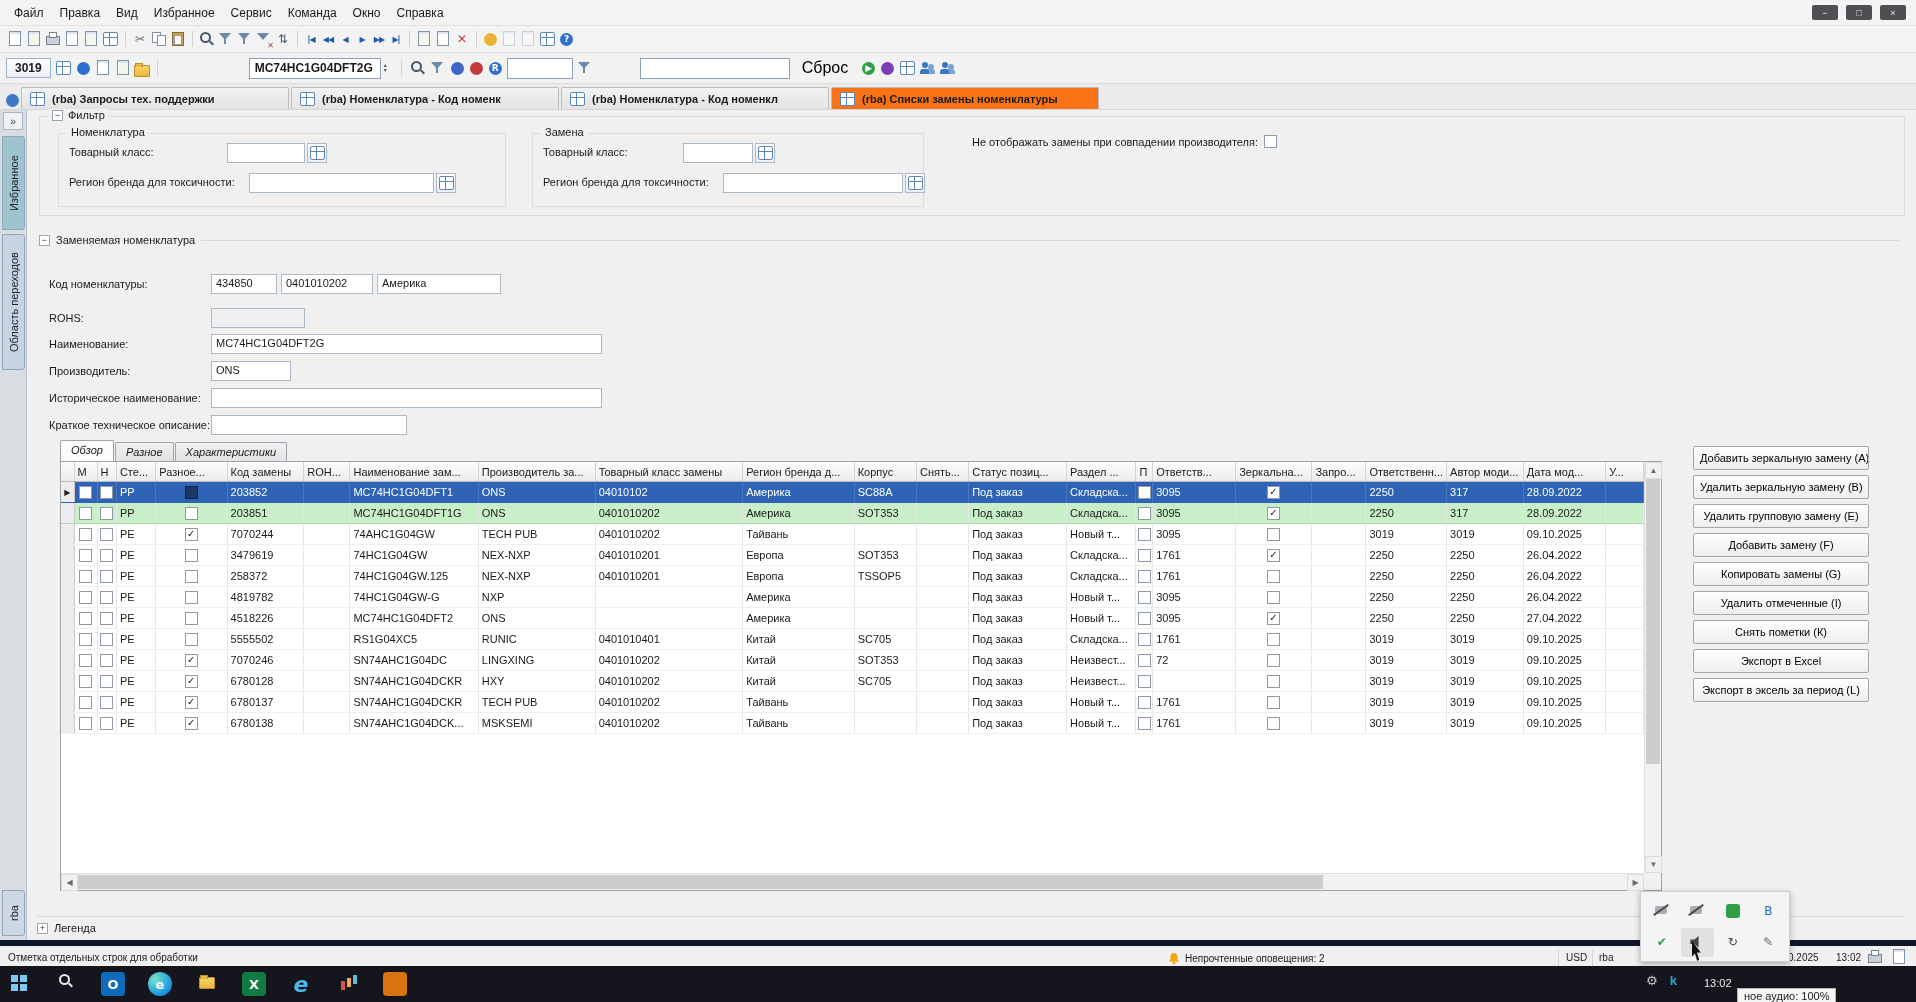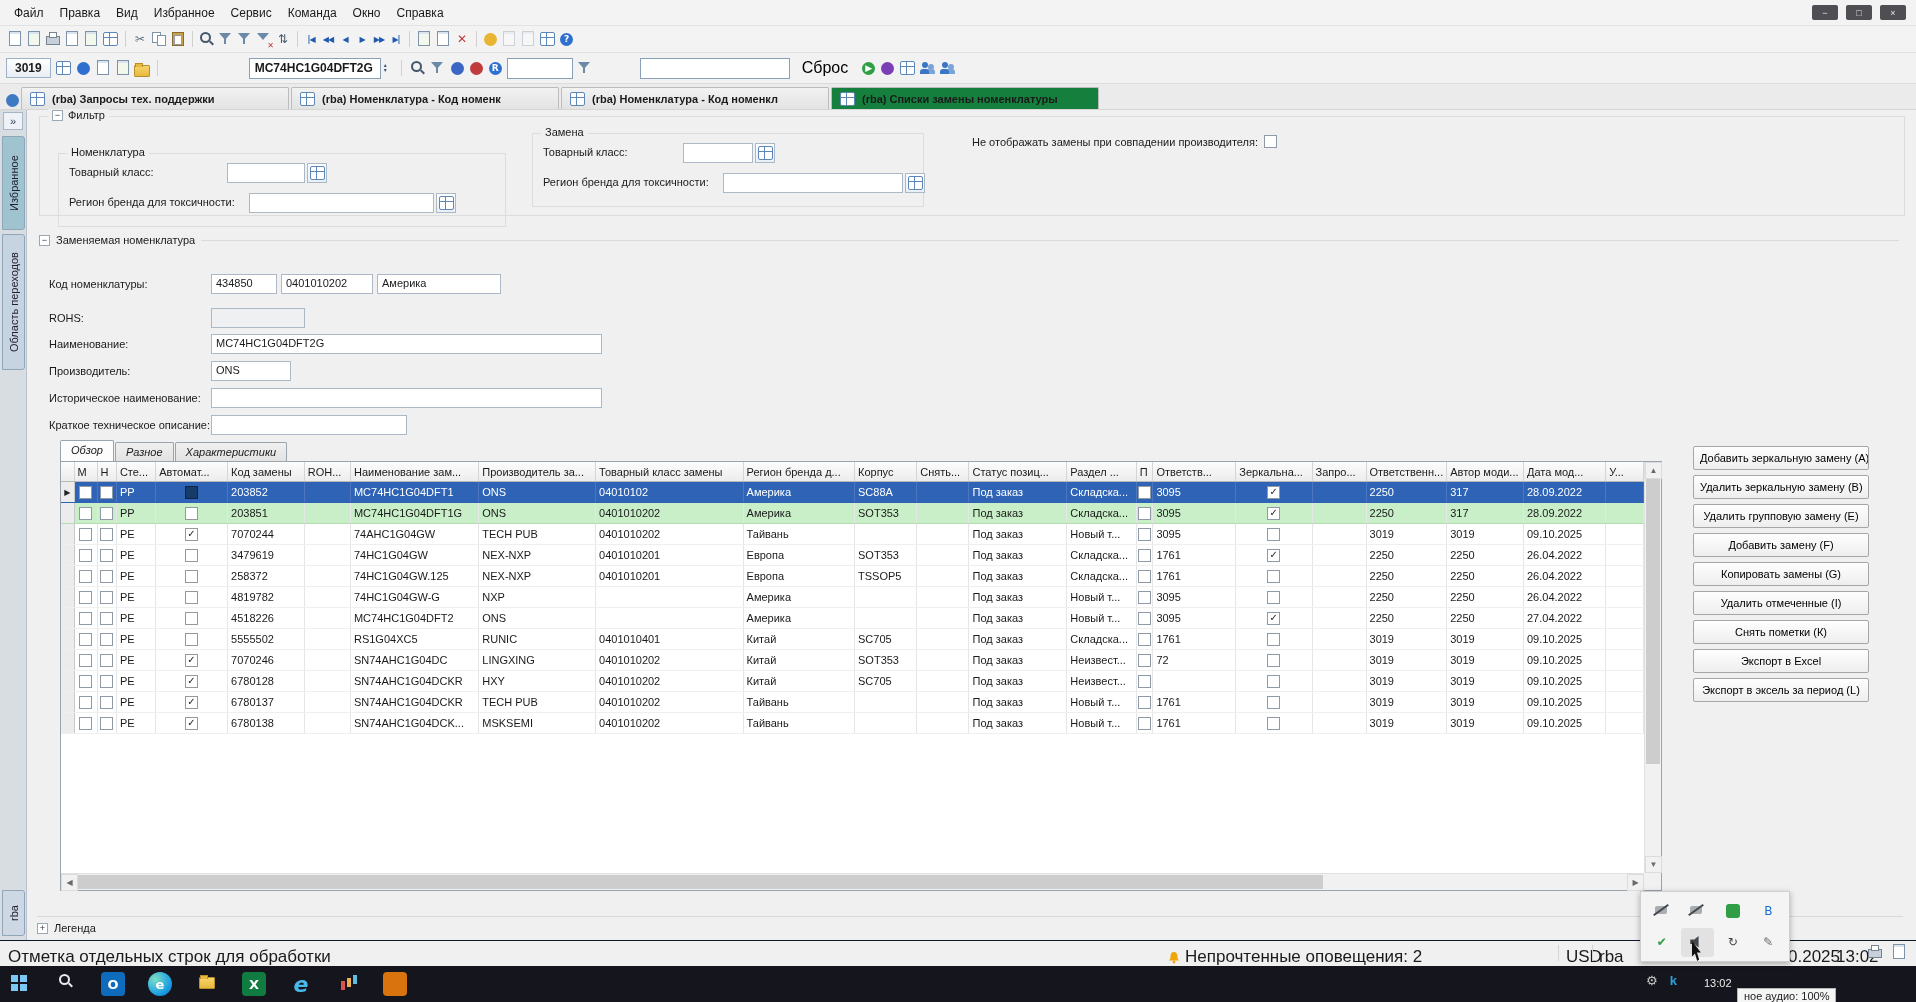--- a/index.html
+++ b/index.html
@@ -15,21 +15,21 @@
   #toolbar1{position:absolute;left:0;top:26px;width:100%;height:27px;background:#f3f3f3;
     border-bottom:1px solid #e0e0e0;display:flex;align-items:center;padding:0 6px;box-sizing:border-box;gap:1px;}
   #toolbar2{position:absolute;left:0;top:53px;width:100%;height:31px;background:#f2f2f2;
     border-bottom:1px solid #dcdcdc;display:flex;align-items:center;padding:0 6px;box-sizing:border-box;gap:3px;}
   #tabrow{position:absolute;left:0;top:84px;width:100%;height:26px;background:#ebebeb;
     border-bottom:1px solid #d5d5d5;display:flex;align-items:flex-end;padding:0 4px;box-sizing:border-box;}
   .tabrow-lead{margin:0 8px 3px 2px;}
   .dtab{height:22px;width:268px;display:flex;align-items:center;gap:5px;padding:0 6px;margin-right:2px;
     border:1px solid #bcbcbc;border-bottom:none;border-radius:2px 2px 0 0;box-sizing:border-box;
     background:linear-gradient(#f2f2f2,#e3e3e3);font-size:11px;overflow:hidden;}
-  .dtab.active{background:#15803d;}
+  .dtab.active{background:#f97316;}
   .dtab-label{white-space:nowrap;overflow:hidden;}
   
   .ic{display:inline-flex;align-items:center;justify-content:center;width:18px;height:18px;flex:none;
     font-family:"DejaVu Sans",sans-serif;position:relative;border-radius:2px;}
   .ic.dis{opacity:.35;}
   .ic-glyph{font-size:12px;color:var(--c,#4a5a68);}
   .ic-nav{width:auto;min-width:14px;padding:0 1px;color:#2059b0;font-size:8px;font-weight:bold;
     letter-spacing:-1px;white-space:nowrap;}
   .ic-page::before{content:"";position:absolute;left:3px;top:1px;width:10px;height:13px;background:#fff;
     border:1px solid #7e93a8;box-shadow:inset 0 2px 0 #d9e4f0;}
@@ -132,22 +132,22 @@
   #hthumb{position:absolute;left:17px;top:1px;height:14px;width:1245px;background:#cdcdcd;}
   #sb-corner{position:absolute;right:0;bottom:0;width:17px;height:17px;background:#f1f1f1;}
   
   #actions{position:absolute;left:1666px;top:336px;width:176px;display:flex;flex-direction:column;gap:5px;}
   .abtn{width:176px;height:24px;border:1px solid #a6a6a6;background:linear-gradient(#fefefe,#eeeeee);
     font-size:11px;font-family:inherit;border-radius:2px;white-space:nowrap;overflow:hidden;}
   
   #legend{position:absolute;left:10px;top:806px;width:1866px;border-top:1px solid #d8d8d8;padding-top:5px;
     display:flex;align-items:center;gap:6px;font-size:11px;}
   
-  #statusbar{position:absolute;left:0;top:940px;width:100%;height:26px;background:#f0f0f0;border-top:1px solid #0f172a;
-    box-sizing:border-box;font-size:17px;}
+  #statusbar{position:absolute;left:0;top:940px;width:100%;height:26px;background:#f0f0f0;border-top:6px solid #0f172a;
+    box-sizing:border-box;font-size:10px;}
   #statusbar .sbit{position:absolute;top:6px;white-space:nowrap;}
   .ssep{position:absolute;top:4px;width:1px;height:16px;background:#d5d5d5;}
   
   #taskbar{position:absolute;left:0;top:966px;width:100%;height:36px;background:#15151d;display:flex;
     align-items:center;padding-left:6px;box-sizing:border-box;gap:21px;}
   .task-slot{width:26px;display:flex;justify-content:center;flex:none;}
   #tray-icons{position:absolute;left:1646px;top:7px;display:flex;gap:12px;align-items:center;}
   #task-clock{position:absolute;left:1704px;top:11px;color:#ececec;font-size:11px;}
   
   #flyout{position:absolute;left:1640px;top:891px;width:150px;height:71px;background:#f4f4f4;border:1px solid #cfcfcf;
@@ -287,21 +287,21 @@
     <span class="vtab vtabb">rba</span>
   </div>
 
   <div id="content">
 
     <div class="fbox" style="left:12px;top:6px;width:1866px;height:100px;">
       <span class="grouplbl">
         <span class="exp">−</span>
         <span>Фильтр</span>
       </span>
-      <div class="fbox" style="left:18px;top:16px;width:448px;height:74px;margin-top:20px;">
+      <div class="fbox" style="left:18px;top:16px;width:448px;height:74px;">
         <span class="grouplbl">Номенклатура</span>
         <span class="flabel" style="left:10px;top:12px;">Товарный класс:</span>
         <span class="inp" style="left:168px;top:9px;width:78px;"></span>
         <span class="lk" style="left:248px;top:9px;">
             <span class="ic ic-grid"></span>
           </span>
         <span class="flabel" style="left:10px;top:42px;">Регион бренда для токсичности:</span>
         <span class="inp" style="left:190px;top:39px;width:185px;"></span>
         <span class="lk" style="left:377px;top:39px;">
             <span class="ic ic-grid"></span>
@@ -381,21 +381,21 @@
               <col style="width: 77px;">
               <col style="width: 85px;">
               <col style="width: 40px;">
             </colgroup>
             <thead>
               <tr>
                 <th></th>
                 <th>М</th>
                 <th>Н</th>
                 <th>Сте...</th>
-                <th>Автомат...</th>
+                <th>Разное...</th>
                 <th>Код замены</th>
                 <th>ROH...</th>
                 <th>Наименование зам...</th>
                 <th>Производитель за...</th>
                 <th>Товарный класс замены</th>
                 <th>Регион бренда д...</th>
                 <th>Корпус</th>
                 <th>Снять...</th>
                 <th>Статус позиц...</th>
                 <th>Раздел ...</th>

